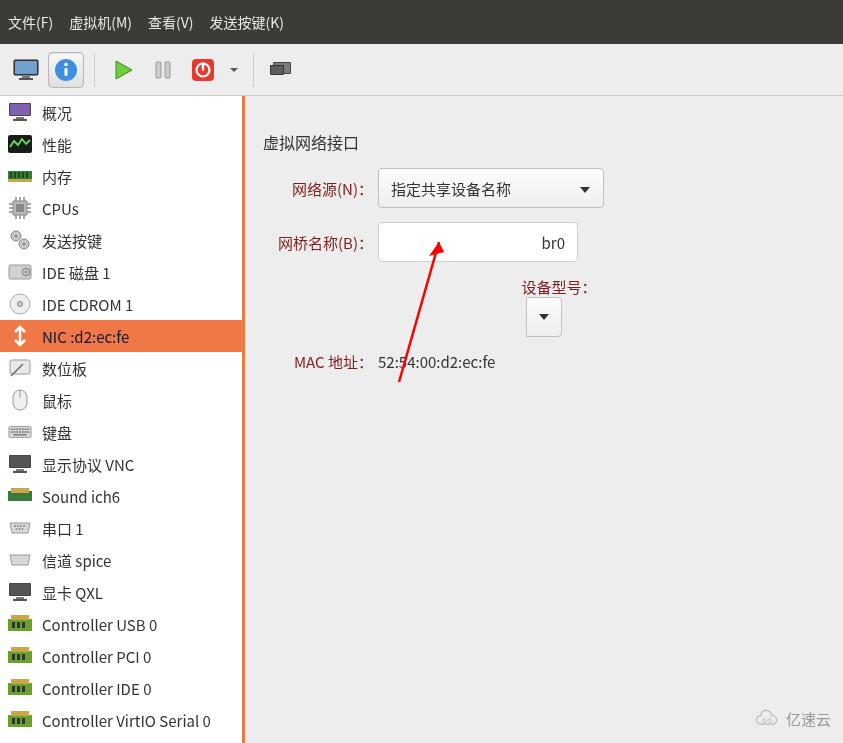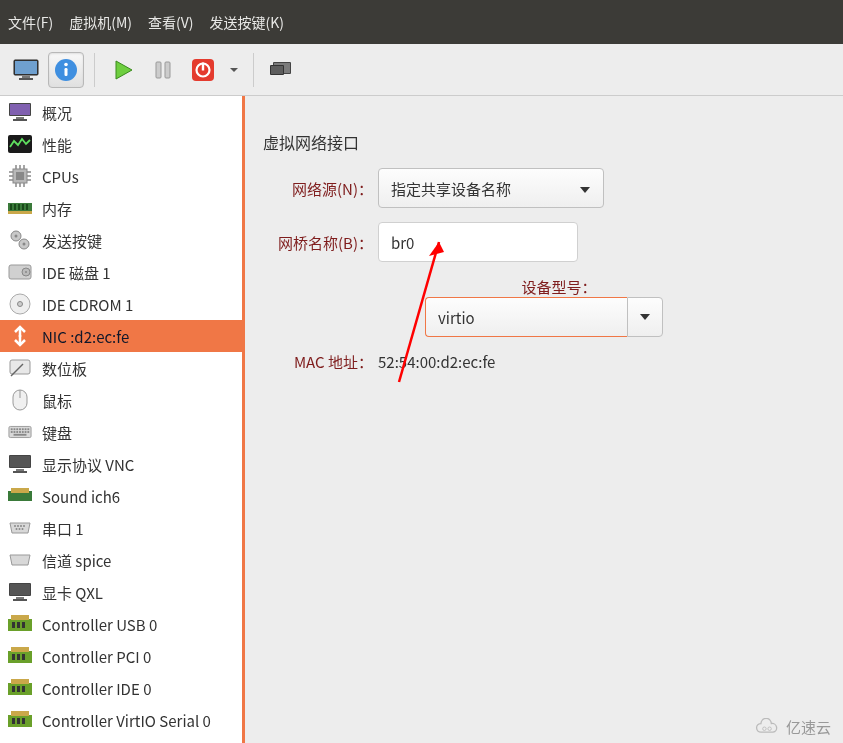--- a/index.html
+++ b/index.html
@@ -28,21 +28,21 @@
     .combo { height:40px; background:linear-gradient(#fdfdfd,#efefef); border:1px solid #c0c0c0; border-radius:4px; display:flex; align-items:center; padding:0 12px; justify-content:space-between; font-size:15px; color:#333;}
     .combo .tri { color:#444; }
     .text-input { height:40px; background:#fff; border:1px solid #d0d0d0; border-radius:4px; padding:0 12px; font-size:15px; color:#333;}
     .split-combo { display:flex; }
     .split-combo .combo-left { height:40px; width:202px; background:linear-gradient(#fdfdfd,#efefef); border:1px solid #f07746; border-right:none; border-radius:4px 0 0 4px; display:flex; align-items:center; padding:0 12px; font-size:15px; color:#333;}
     .split-combo .combo-btn { height:40px; width:36px; background:linear-gradient(#fdfdfd,#efefef); border:1px solid #c0c0c0; border-radius:0 4px 4px 0; display:flex; align-items:center; justify-content:center;}
     .mac-value { font-size:15px; color:#333;}
     
     .arrow-annot { position:absolute; left:146px; top:136px; pointer-events:none;}
     
-    .watermark { position:absolute; right:12px; bottom:6px; display:flex; align-items:center; gap:6px; color:#999; font-size:15px;}
+    .watermark { position:absolute; right:12px; bottom:14px; display:flex; align-items:center; gap:6px; color:#999; font-size:15px;}
     .watermark .cloud { width:26px; height:18px;}
   </style>
 </head>
 <body>
 
 <div class="menubar">
   <span class="menu-item">文件(F)</span>
   <span class="menu-item">虚拟机(M)</span>
   <span class="menu-item">查看(V)</span>
   <span class="menu-item">发送按键(K)</span>
@@ -113,20 +113,34 @@
       <span>概况</span>
     </div>
     <div class="side-item">
       <span class="side-icon">
           <svg width="24" height="18" viewBox="0 0 24 18">
             <rect width="24" height="18" fill="#1a1a1a" rx="2"></rect>
             <polyline points="2,12 6,6 10,10 14,4 18,9 22,5" fill="none" stroke="#5fe05f" stroke-width="1.8"></polyline>
           </svg>
         </span>
       <span>性能</span>
+    </div>
+    <div class="side-item">
+      <span class="side-icon">
+          <svg width="24" height="14" viewBox="0 0 24 14">
+            <rect x="0" y="2" width="24" height="8" fill="#3a7a3a"></rect>
+            <rect x="2" y="3" width="2" height="6" fill="#1a4a1a"></rect>
+            <rect x="6" y="3" width="2" height="6" fill="#1a4a1a"></rect>
+            <rect x="10" y="3" width="2" height="6" fill="#1a4a1a"></rect>
+            <rect x="14" y="3" width="2" height="6" fill="#1a4a1a"></rect>
+            <rect x="18" y="3" width="2" height="6" fill="#1a4a1a"></rect>
+            <rect x="0" y="10" width="24" height="3" fill="#caa84a"></rect>
+          </svg>
+        </span>
+      <span>内存</span>
     </div>
     <div class="side-item">
       <span class="side-icon">
           <svg width="22" height="22" viewBox="0 0 22 22">
             <rect x="4" y="4" width="14" height="14" fill="#b8b8b8" stroke="#888"></rect>
             <rect x="7" y="7" width="8" height="8" fill="#888"></rect>
             <g stroke="#888" stroke-width="1.5">
               <line x1="7" y1="0" x2="7" y2="4"></line>
               <line x1="11" y1="0" x2="11" y2="4"></line>
               <line x1="15" y1="0" x2="15" y2="4"></line>
@@ -136,34 +150,20 @@
               <line x1="0" y1="7" x2="4" y2="7"></line>
               <line x1="0" y1="11" x2="4" y2="11"></line>
               <line x1="0" y1="15" x2="4" y2="15"></line>
               <line x1="18" y1="7" x2="22" y2="7"></line>
               <line x1="18" y1="11" x2="22" y2="11"></line>
               <line x1="18" y1="15" x2="22" y2="15"></line>
             </g>
           </svg>
         </span>
       <span>CPUs</span>
-    </div>
-    <div class="side-item">
-      <span class="side-icon">
-          <svg width="24" height="14" viewBox="0 0 24 14">
-            <rect x="0" y="2" width="24" height="8" fill="#3a7a3a"></rect>
-            <rect x="2" y="3" width="2" height="6" fill="#1a4a1a"></rect>
-            <rect x="6" y="3" width="2" height="6" fill="#1a4a1a"></rect>
-            <rect x="10" y="3" width="2" height="6" fill="#1a4a1a"></rect>
-            <rect x="14" y="3" width="2" height="6" fill="#1a4a1a"></rect>
-            <rect x="18" y="3" width="2" height="6" fill="#1a4a1a"></rect>
-            <rect x="0" y="10" width="24" height="3" fill="#caa84a"></rect>
-          </svg>
-        </span>
-      <span>内存</span>
     </div>
     <div class="side-item">
       <span class="side-icon">
           <svg width="22" height="22" viewBox="0 0 22 22">
             <circle cx="7" cy="7" r="5" fill="#c8c8c8" stroke="#888"></circle>
             <circle cx="7" cy="7" r="1.5" fill="#888"></circle>
             <circle cx="15" cy="15" r="5" fill="#c8c8c8" stroke="#888"></circle>
             <circle cx="15" cy="15" r="1.5" fill="#888"></circle>
           </svg>
         </span>
@@ -355,28 +355,25 @@
       <div class="form-label">网络源(N)：</div>
       <div class="combo" style="width:226px;">
         <span>指定共享设备名称</span>
         <span class="tri"><svg width="12" height="10" viewBox="0 0 12 10">
               <path d="M1 2 L6 8 L11 2 Z" fill="#333"></path>
             </svg></span>
       </div>
     </div>
     <div class="form-row">
       <div class="form-label">网桥名称(B)：</div>
-      <input class="text-input" style="width: 200px;" value="br0">
+      <input class="text-input" style="width: 200px; text-align: right;" value="br0">
     </div>
     <div class="form-row" style="margin-top:4px;flex-direction:column;">
       <div class="form-label">设备型号：</div>
       <div class="split-combo">
-        <div class="combo-left">
-            <span>virtio</span>
-          </div>
         <div class="combo-btn">
             <svg width="12" height="10" viewBox="0 0 12 10">
               <path d="M1 2 L6 8 L11 2 Z" fill="#333"></path>
             </svg>
           </div>
       </div>
     </div>
     <div class="form-row">
       <div class="form-label">MAC 地址：</div>
       <div class="mac-value">52:54:00:d2:ec:fe</div>

